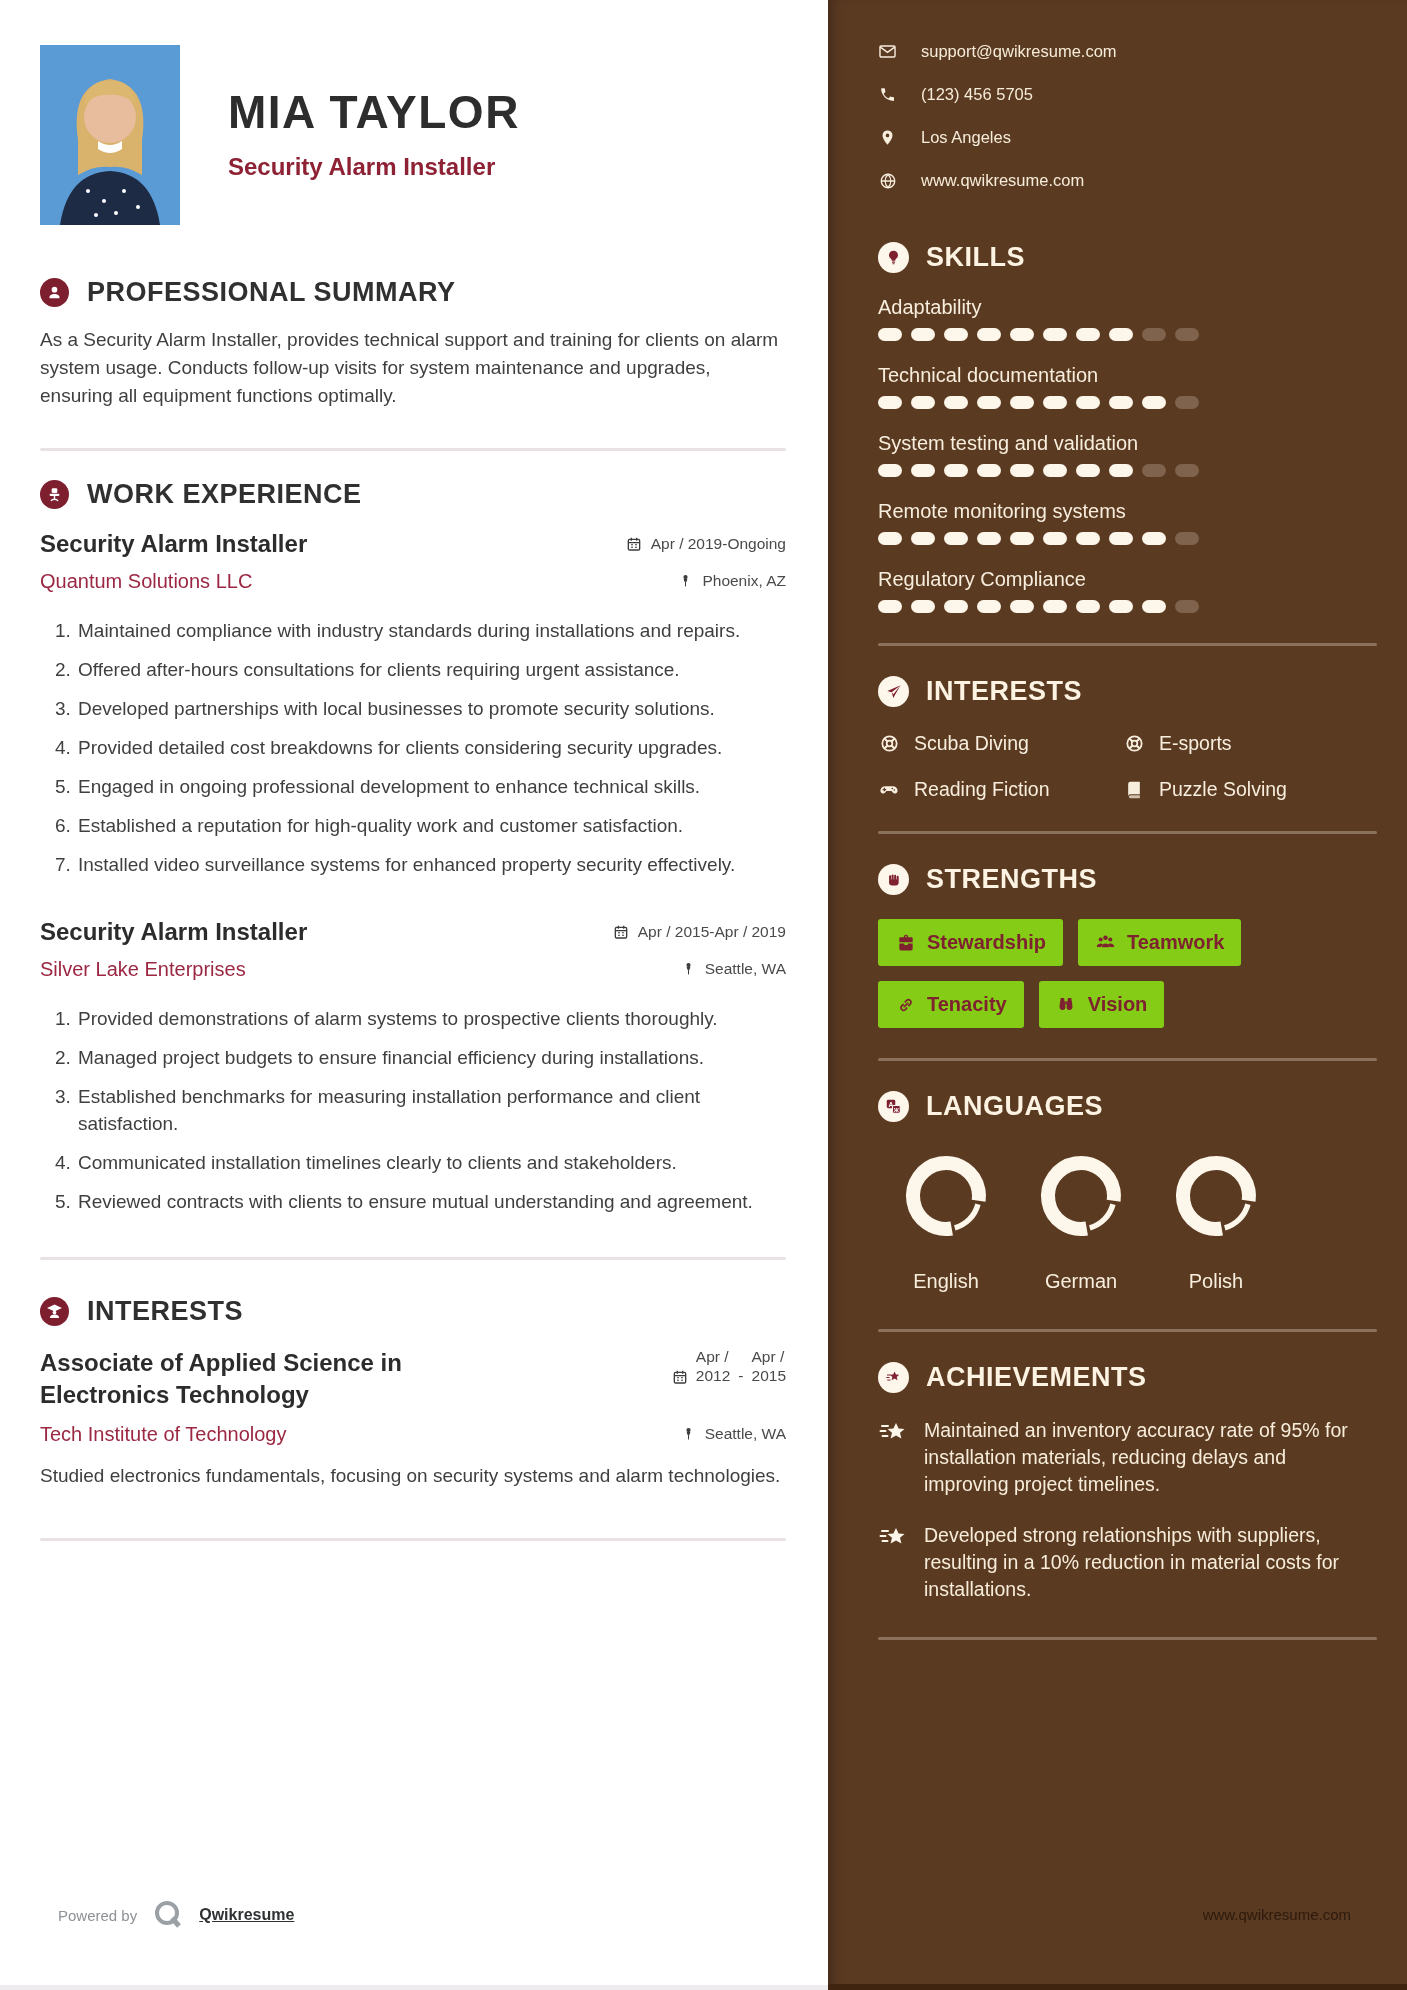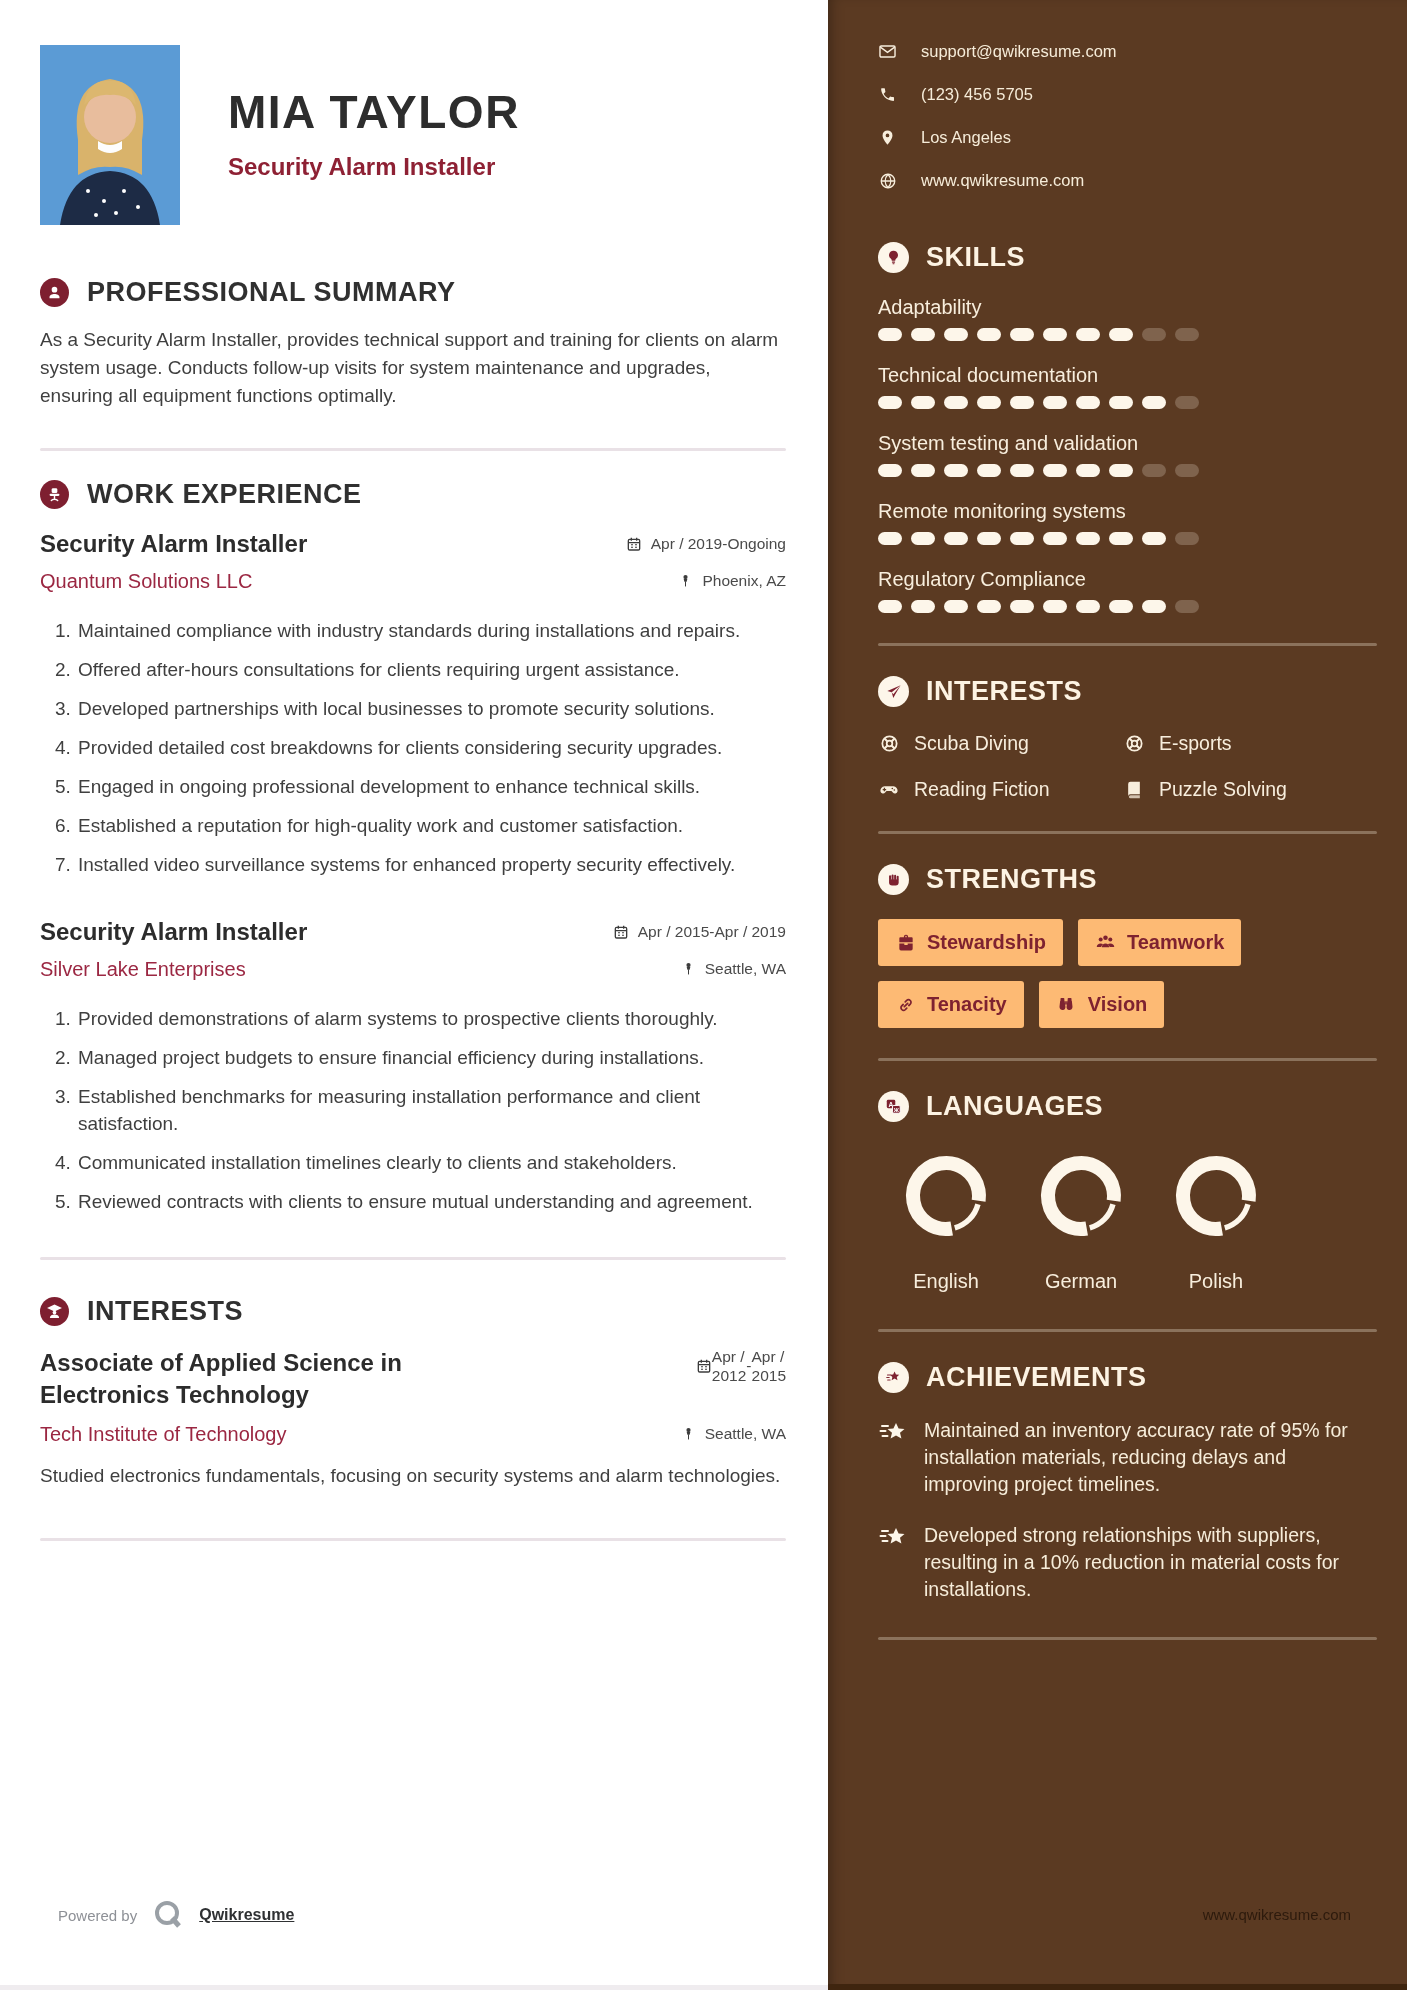--- a/index.html
+++ b/index.html
@@ -24,21 +24,21 @@
   .job{margin-top:20px;}
   .job-head{display:flex;justify-content:space-between;align-items:baseline;}
   .job-title{font-size:24px;font-weight:600;color:#2c2c2c;}
   .meta{display:flex;align-items:center;gap:9px;font-size:15.5px;color:#4a4a4a;white-space:nowrap;}
   .job-sub{display:flex;justify-content:space-between;align-items:baseline;margin-top:12px;}
   .company{font-size:20px;color:#9b2742;}
   .bullets{margin:24px 0 0 0;padding-left:24px;font-size:19px;line-height:27px;color:#3f3f3f;}
   .bullets li{margin:12px;padding-left:2px;}
   .edu-head{display:flex;justify-content:space-between;align-items:flex-start;margin-top:20px;}
   .degree{font-size:24px;font-weight:600;color:#2c2c2c;line-height:32px;max-width:470px;}
-  .edu-dates{display:flex;align-items:center;gap:0;font-size:15.5px;color:#4a4a4a;}
+  .edu-dates{display:flex;align-items:flex-end;gap:8px;font-size:15.5px;color:#4a4a4a;}
   .date-stack{display:flex;flex-direction:column;align-items:flex-start;line-height:19px;}
   .edu-desc{margin-top:16px;font-size:19px;line-height:28px;color:#3f3f3f;}
   .footer{position:absolute;left:58px;top:1898px;display:flex;align-items:center;gap:14px;text-align:center;}
   .powered{font-size:15px;color:#8d9096;}
   .brand{font-size:16px;font-weight:700;color:#2f3133;text-decoration:underline;}
   
   .sidebar{position:absolute;left:828px;top:0;width:579px;height:100%;box-sizing:border-box;
            background:#5b3a22;color:#f8eedd;padding:42px 30px 0 50px;
            box-shadow:inset 10px 0 14px -8px rgba(0,0,0,.35);}
   .contact-row{display:flex;align-items:center;gap:24px;margin-bottom:24px;font-size:16.5px;color:#f6ecd9;}
@@ -51,21 +51,21 @@
   .skill{margin-top:23px;}
   .skill-name{font-size:20px;color:#f8eedd;margin-bottom:9px;}
   .dashes{display:flex;gap:9px;}
   .dash{width:24px;height:13px;border-radius:6.5px;background:#fdf6ea;}
   .dash.off{background:rgba(253,246,234,.22);}
   .s-divider{height:3px;background:rgba(244,233,215,.32);border-radius:2px;margin:30px 0;}
   .interests-grid{display:grid;grid-template-columns:245px auto;row-gap:23px;margin-top:25px;}
   .interest{display:flex;align-items:center;gap:14px;font-size:19.5px;color:#f8eedd;}
   .interest .iicon{width:22px;height:22px;display:flex;align-items:center;justify-content:center;}
   .badges{display:flex;flex-wrap:wrap;gap:15px;margin-top:24px;max-width:460px;}
-  .badge{display:flex;align-items:center;gap:11px;background:#fdba74;border-radius:3px;
+  .badge{display:flex;align-items:center;gap:11px;background:#84cc16;border-radius:3px;
          padding:12px 17px;font-size:20px;font-weight:600;color:#7e2230;}
   .badge .bicon{width:21px;height:21px;display:flex;align-items:center;justify-content:center;}
   .donut-row{display:flex;gap:47px;margin-top:30px;margin-left:24px;}
   .donut-box{width:88px;display:flex;flex-direction:column;align-items:center;}
   .donut-label{margin-top:26px;font-size:20px;color:#f8eedd;}
   .ach-item{display:flex;align-items:flex-start;gap:16px;margin-top:24px;}
   .ach-icon{flex:0 0 30px;width:30px;height:30px;}
   .ach-text{font-size:19.5px;line-height:27px;color:#f7edda;max-width:440px;}
   .watermark{position:absolute;right:56px;top:1906px;font-size:15px;color:rgba(30,16,6,.75);}
   

